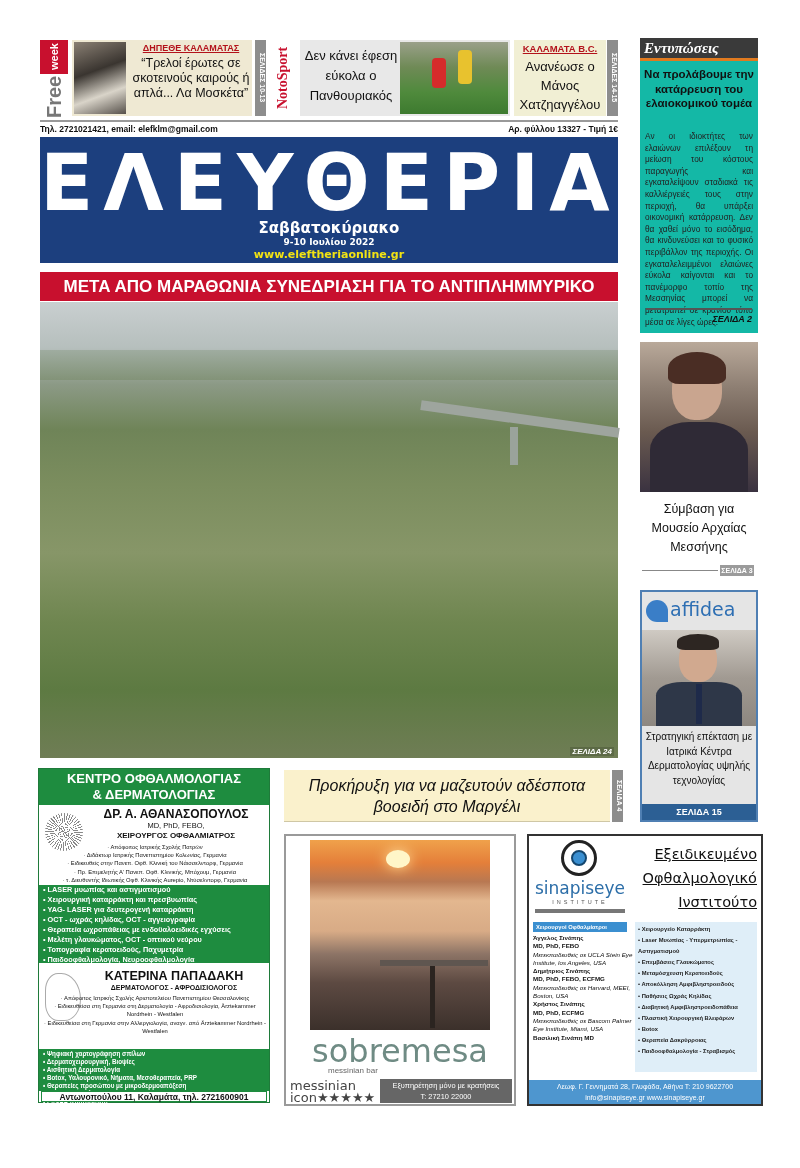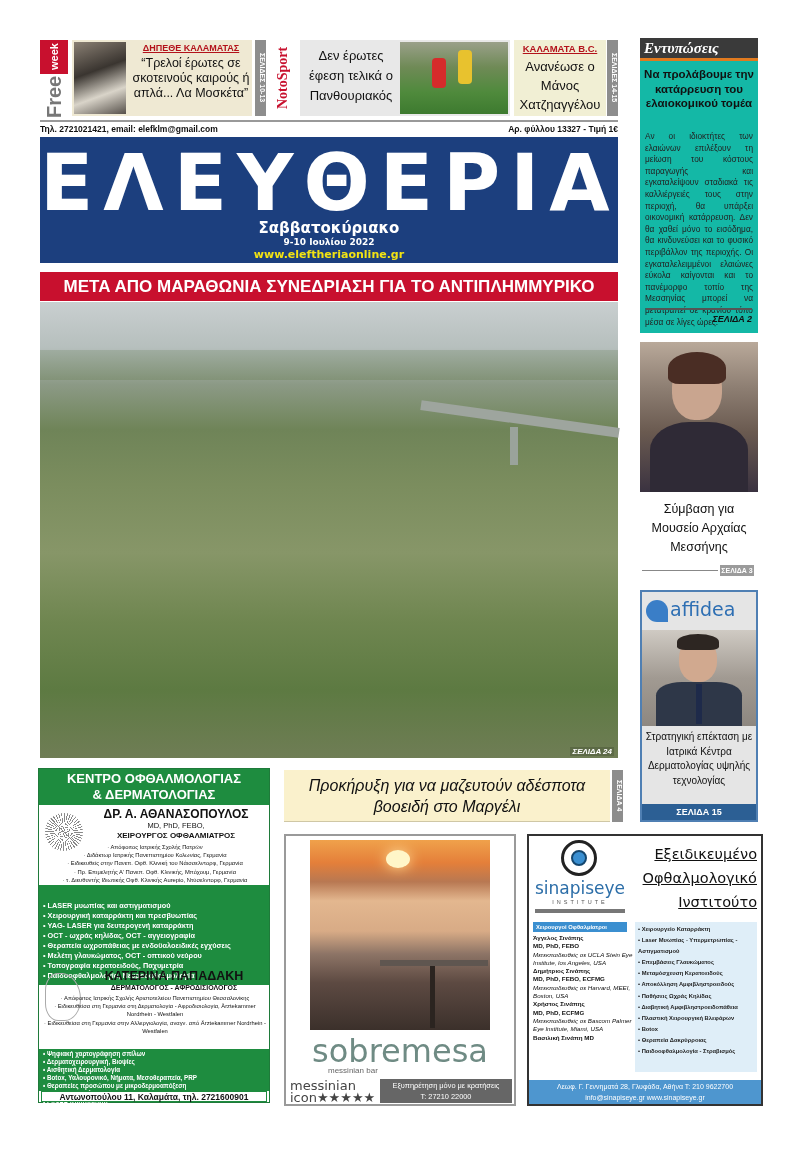--- a/index.html
+++ b/index.html
@@ -90,21 +90,21 @@
   .vtab-3 { left: 612px; top: 770px; width: 11px; height: 52px; }
 
   
   .oph { left: 38px; top: 768px; width: 232px; height: 335px; border: 1px solid #1f7a3a; background:#fff; }
   .oph .hdr { position:absolute; left:0; top:0; width:230px; height:36px; background:#1e8c3f; color:#fff; font-weight:bold; font-size:13px; line-height:16px; text-align:center; padding-top:2px; }
   .oph .sun { position:absolute; left:6px; top:44px; width:38px; height:38px; border-radius:50%; background: repeating-conic-gradient(#888 0deg 3deg, #fff 3deg 9deg); }
   .oph .doc1-name { position:absolute; left:44px; top:38px; width:186px; text-align:center; font-weight:bold; font-size:12px; }
   .oph .doc1-deg { position:absolute; left:44px; top:52px; width:186px; text-align:center; font-size:7.5px; }
   .oph .doc1-title { position:absolute; left:44px; top:62px; width:186px; text-align:center; font-size:8px; font-weight:bold; }
   .oph .doc1-cv { position:absolute; left:2px; top:74px; width:228px; text-align:center; font-size:5.8px; line-height:8.2px; }
-  .oph .list1 { position:absolute; left:0; top:116px; width:230px; height:100px; background:#1e8c3f; color:#fff; font-size:7.3px; line-height:10px; padding:16px 4px; font-weight:bold; }
+  .oph .list1 { position:absolute; left:0; top:116px; width:230px; height:78px; background:#1e8c3f; color:#fff; font-size:7.3px; line-height:10px; padding:0 4px; font-weight:bold; }
   .oph .face-ico { position:absolute; left:6px; top:204px; width:36px; height:48px; border:1px solid #aaa; border-radius: 40% 60% 50% 40%; }
   .oph .doc2-name { position:absolute; left:40px; top:200px; width:190px; text-align:center; font-weight:bold; font-size:12.5px; }
   .oph .doc2-title { position:absolute; left:40px; top:215px; width:190px; text-align:center; font-size:7px; font-weight:bold; }
   .oph .doc2-cv { position:absolute; left:2px; top:225px; width:228px; text-align:center; font-size:5.8px; line-height:8.2px; }
   .oph .list2 { position:absolute; left:0; top:280px; width:230px; height:42px; background:#1e8c3f; color:#fff; font-size:6.3px; line-height:8.1px; padding:1px 4px; font-weight:bold; }
   .oph .addr { position:absolute; left:2px; top:322px; width:226px; height:11px; border:1px solid #1e8c3f; text-align:center; font-size:8.5px; font-weight:bold; line-height:10px; }
 
   
   .sob { left: 284px; top: 834px; width: 232px; height: 272px; border: 2px solid #9a9a9a; background:#fff; }
   .photo-sunset { position:absolute; left:24px; top:4px; width:180px; height:190px; background: linear-gradient(180deg,#f0a14b 0%,#e47f3a 12%,#b87852 22%,#e3b78f 32%,#d8ab86 48%,#8d7466 60%,#5d4a42 75%,#3b302b 100%); }
@@ -142,21 +142,21 @@
 <div class="abs teaser teaser-theatre">
   <div class="photo-theatre"></div>
   <div class="kicker">ΔΗΠΕΘΕ ΚΑΛΑΜΑΤΑΣ</div>
   <div class="title">“Τρελοί έρωτες σε σκοτεινούς καιρούς ή απλά... Λα Μοσκέτα”</div>
 </div>
 <div class="vtab vtab-1">ΣΕΛΙΔΕΣ 10-13</div>
 
 <div class="abs notosport">NotoSport</div>
 
 <div class="abs teaser-sport">
-  <div class="title">Δεν έρωτες έφεση τελικά ο Πανθουριακός</div>
+  <div class="title">Δεν κάνει έφεση εύκολα ο Πανθουριακός</div>
   <div class="photo-football">
     <div class="p1"></div>
     <div class="p2"></div>
   </div>
 </div>
 
 <div class="abs teaser-basket">
   <div class="kicker">ΚΑΛΑΜΑΤΑ B.C.</div>
   <div class="title">Ανανέωσε ο Μάνος Χατζηαγγέλου</div>
 </div>

